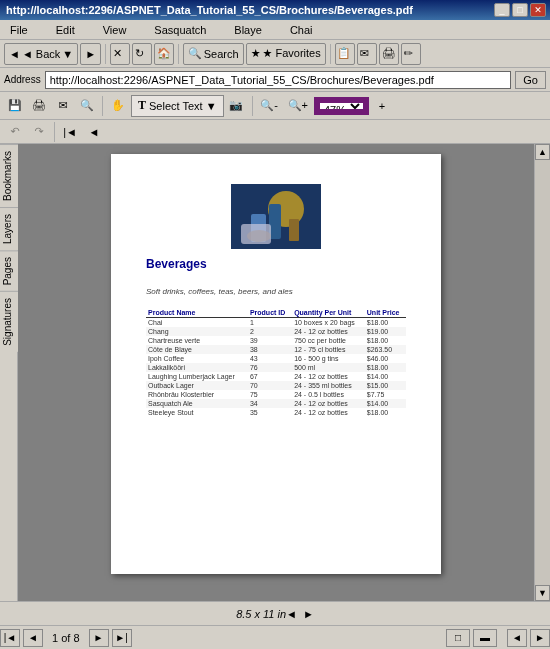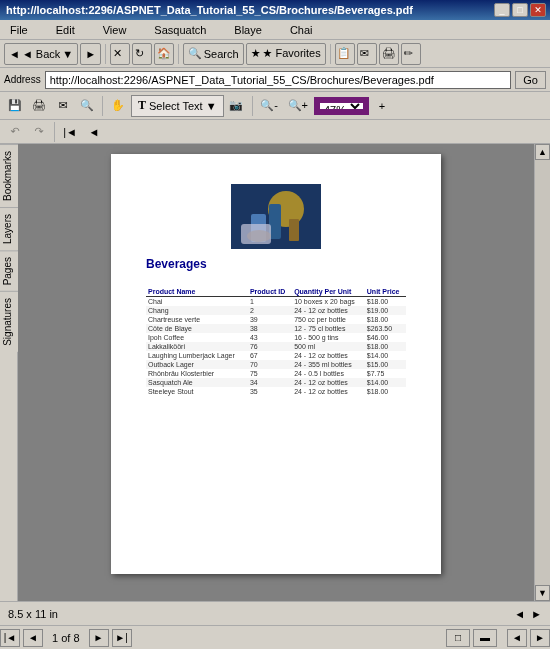--- a/index.html
+++ b/index.html
@@ -260,21 +260,22 @@
     .pdf-table tr:nth-child(even) td { background: #f5f5f5; }
 
     
     .status-bar {
       background: #d4d0c8;
       height: 24px;
       display: flex;
       align-items: center;
       padding: 0 8px;
       border-top: 1px solid #aaa;
-      justify-content: space-between;
+      justify-content: center;
+      font-style: italic;
     }
     .page-size-label { font-size: 11px; }
 
     
     .pdf-nav-bar {
       background: #d4d0c8;
       height: 24px;
       display: flex;
       align-items: center;
       justify-content: center;
@@ -405,20 +406,21 @@
           <rect width="90" height="65" fill="#1a3560"></rect>
           <circle cx="55" cy="25" r="18" fill="#c8a020" opacity="0.8"></circle>
           <rect x="20" y="30" width="15" height="28" rx="2" fill="#4a7ab5"></rect>
           <rect x="38" y="20" width="12" height="35" rx="2" fill="#2a5a8a"></rect>
           <ellipse cx="28" cy="52" rx="12" ry="6" fill="#6a4a2a" opacity="0.7"></ellipse>
           <rect x="58" y="35" width="10" height="22" rx="1" fill="#8a6a2a"></rect>
         </svg>
       </div>
 
       <div class="pdf-title">Beverages</div>
+      <div class="pdf-subtitle">Soft drinks, coffees, teas, beers, and ales</div>
 
       <table class="pdf-table">
         <thead>
           <tr>
             <th>Product Name</th>
             <th>Product ID</th>
             <th>Quantity Per Unit</th>
             <th>Unit Price</th>
           </tr>
         </thead>

